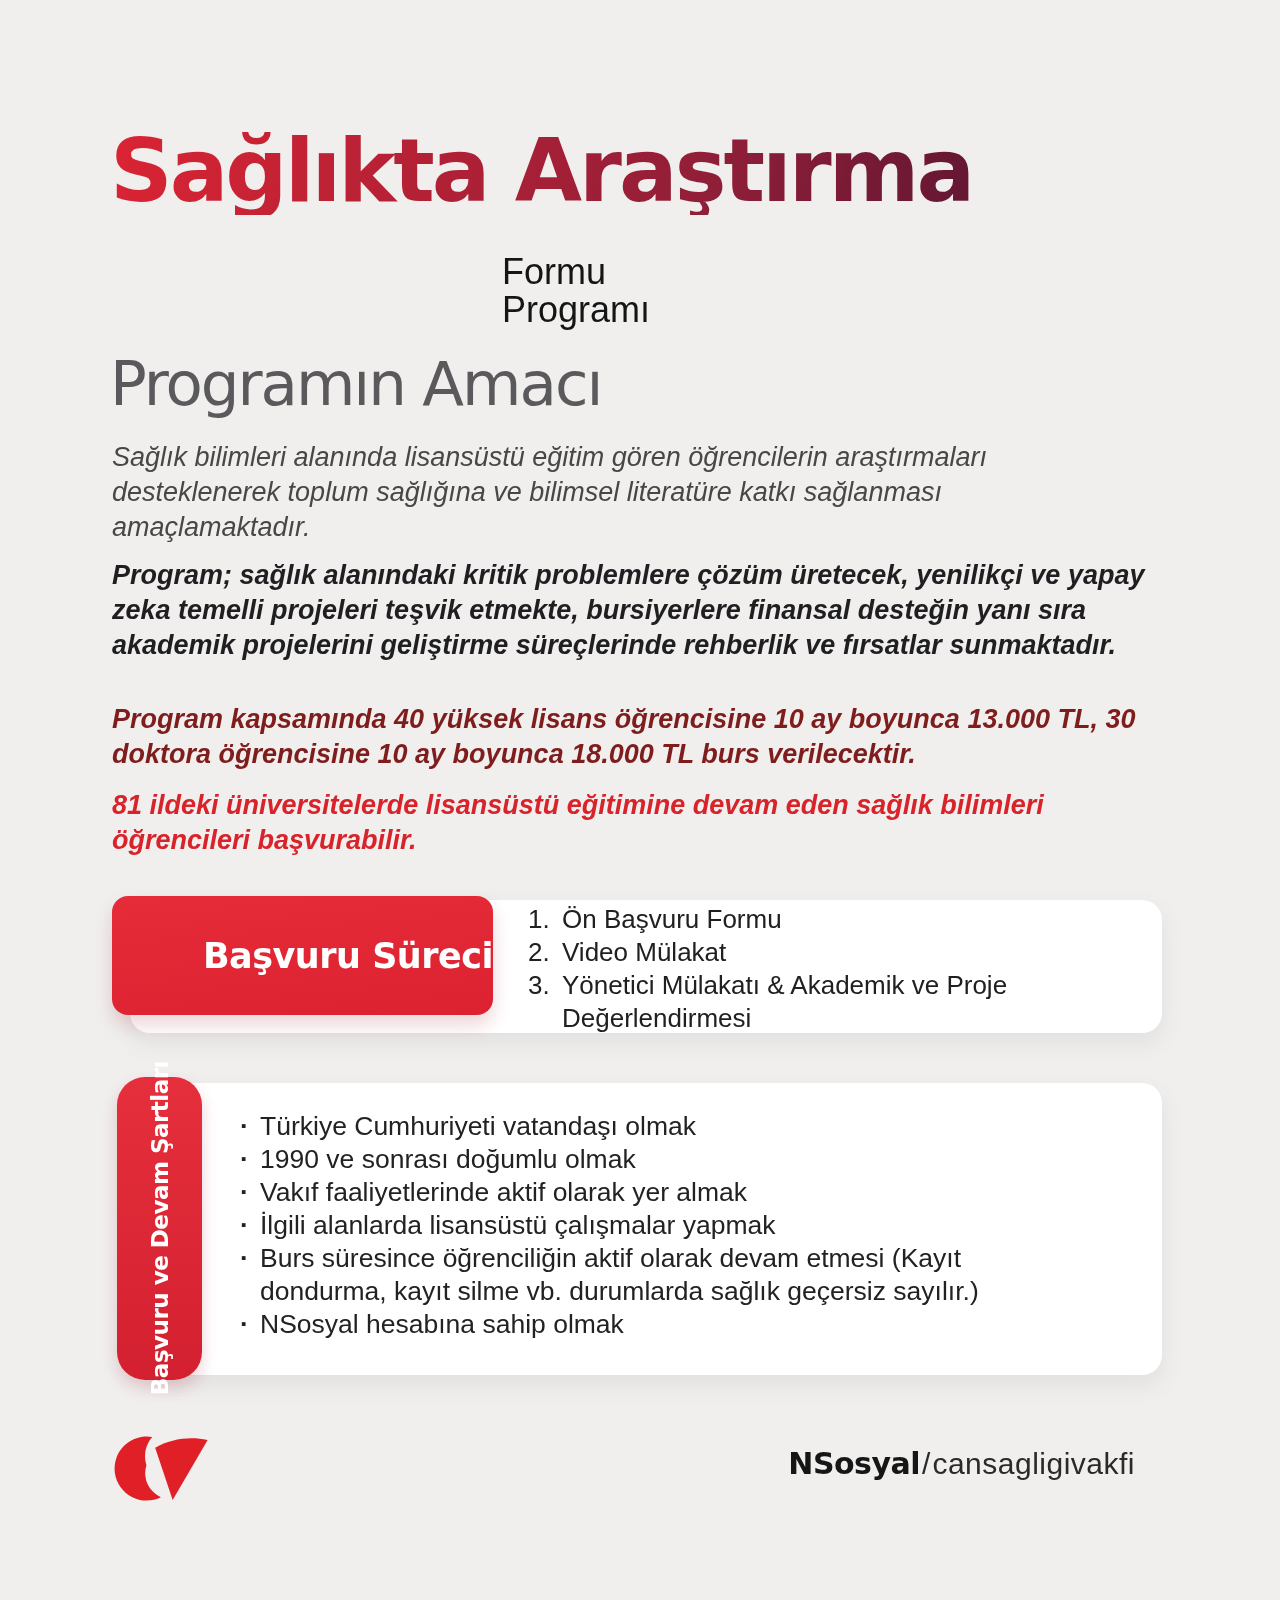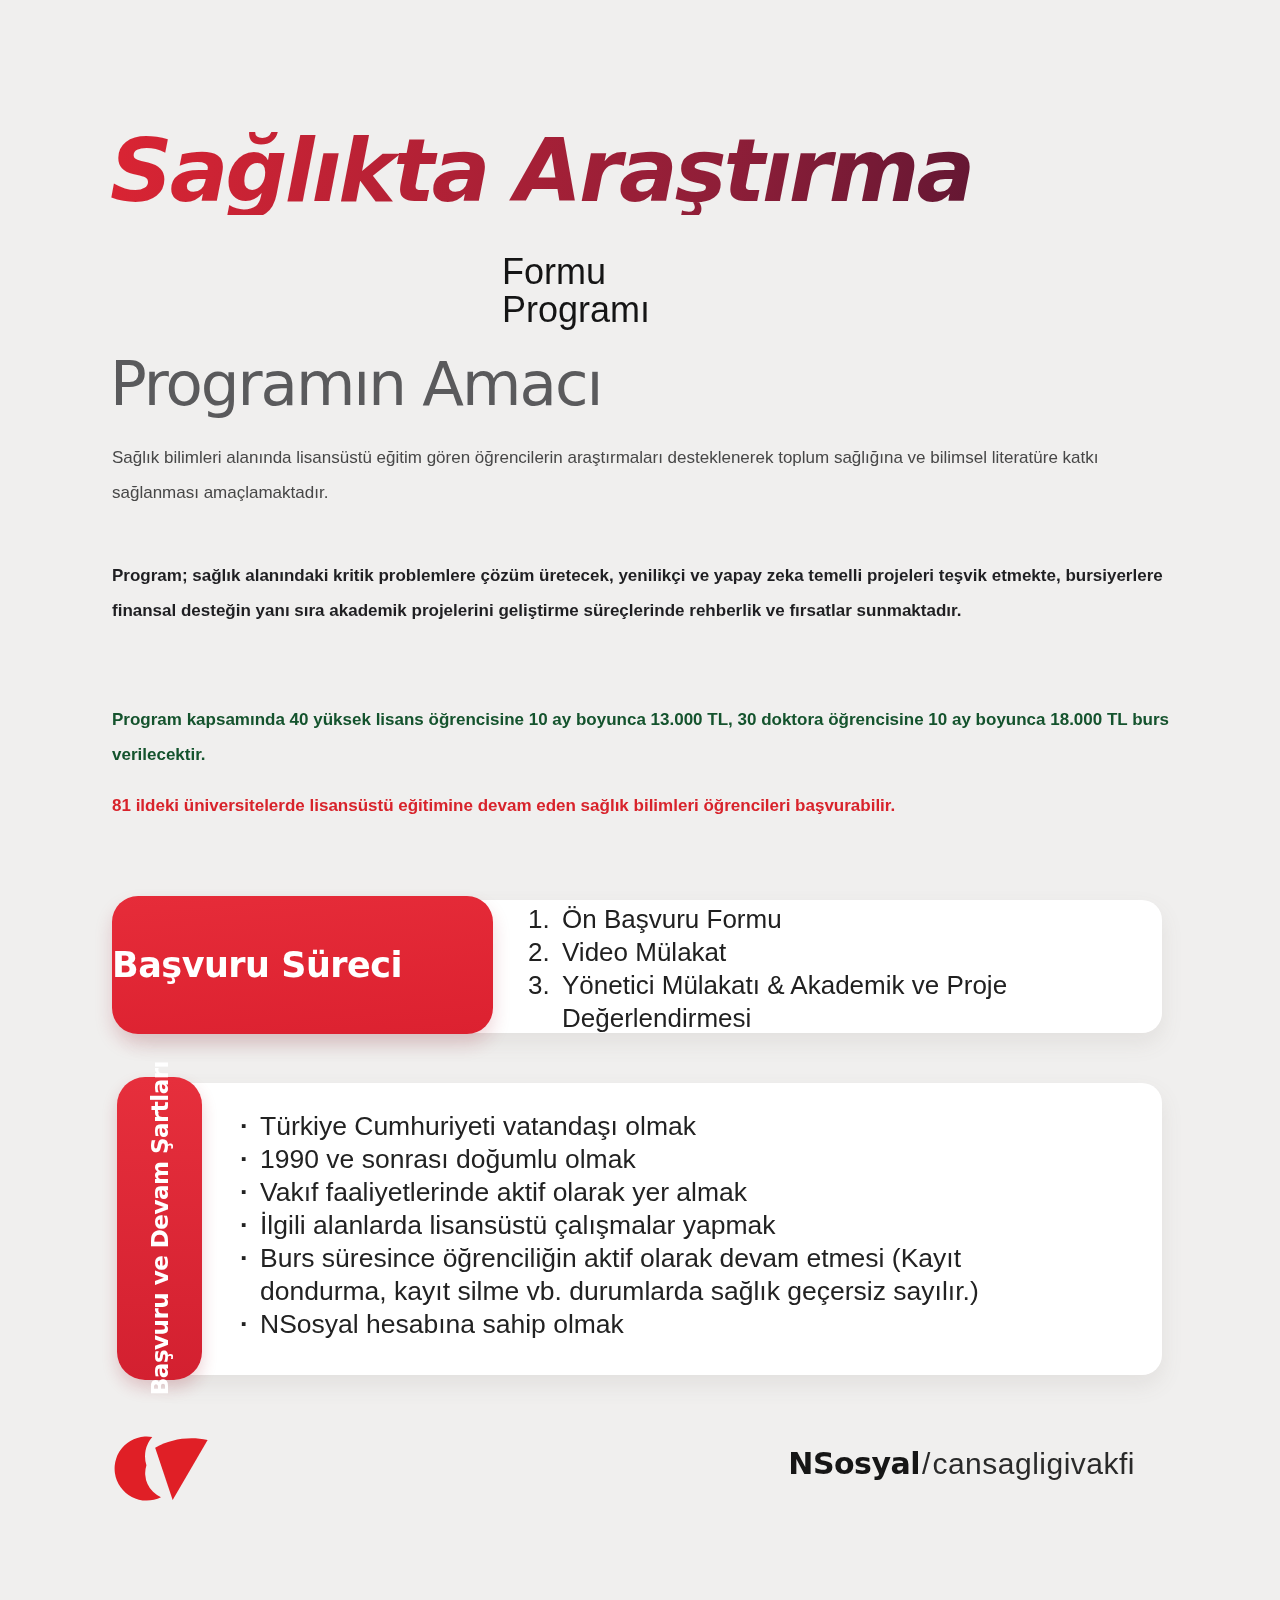--- a/index.html
+++ b/index.html
@@ -6,21 +6,21 @@
   body{
     width:1280px;height:1600px;
     background:#f0efee;
     font-family:"Liberation Sans",sans-serif;
     position:relative;overflow:hidden;
     -webkit-font-smoothing:antialiased;
   }
   .poster{position:absolute;inset:0;}
 
   
-  .title-block{position:absolute;left:110px;top:128px;line-height:1.0;font-style:italic;}
+  .title-block{position:absolute;left:110px;top:128px;line-height:1.0;}
   .title-line{
     display:inline-block;
     font-family:"DejaVu Sans","Liberation Sans",sans-serif;
     font-weight:bold;font-size:87px;letter-spacing:-3px;
     background:linear-gradient(98deg,#da2433 0%,#8d1e38 72%,#641733 100%);
     -webkit-background-clip:text;background-clip:text;
     color:transparent;
   }
   .title-line2-wrap{display:block;margin-top:-4px;}
   .title-line-2{
@@ -32,38 +32,38 @@
     font-size:36px;line-height:1.06;color:#151515;
     letter-spacing:0px;font-weight:normal;
   }
 
   
   .purpose-heading{
     position:absolute;left:110px;top:348px;
     font-family:"DejaVu Sans","Liberation Sans",sans-serif;
     font-weight:normal;font-size:61px;color:#5a5a5c;letter-spacing:-2px;
   }
-  .para{position:absolute;left:112px;font-size:17px;line-height:35px;}
+  .para{position:absolute;left:112px;font-size:27px;line-height:35px;font-style:italic;}
   .para-intro{top:440px;width:1010px;color:#474747;font-weight:normal;}
   .para-detail{top:558px;width:1070px;color:#1f1f22;font-weight:bold;}
-  .para-scholarship{top:702px;width:1085px;color:#14532d;font-weight:bold;}
+  .para-scholarship{top:702px;width:1085px;color:#7f1d1d;font-weight:bold;}
   .para-highlight{top:788px;width:1030px;color:#d8232b;font-weight:bold;}
 
   
   .process-panel{
     position:absolute;left:130px;top:900px;width:1032px;height:133px;
     background:#ffffff;border-radius:20px;
     box-shadow:0 10px 22px rgba(110,95,85,0.10);
   }
   .process-button{
-    position:absolute;left:112px;top:896px;width:381px;height:138px;
+    position:absolute;left:112px;top:896px;width:381px;height:119px;
     background:linear-gradient(175deg,#e62c39 0%,#dc2130 100%);
-    border-radius:26px;
+    border-radius:16px;
     box-shadow:0 10px 18px rgba(160,30,45,0.18);
-    display:flex;align-items:center;justify-content:flex-start;
+    display:flex;align-items:center;justify-content:flex-end;
   }
   .process-button-label{
     color:#ffffff;font-weight:bold;font-size:35px;letter-spacing:-0.5px;
     font-family:"DejaVu Sans","Liberation Sans",sans-serif;
   }
   .steps{
     position:absolute;left:528px;top:903px;width:480px;
     margin:0;padding:0;list-style:none;
     font-size:26px;line-height:33px;color:#202020;
   }

